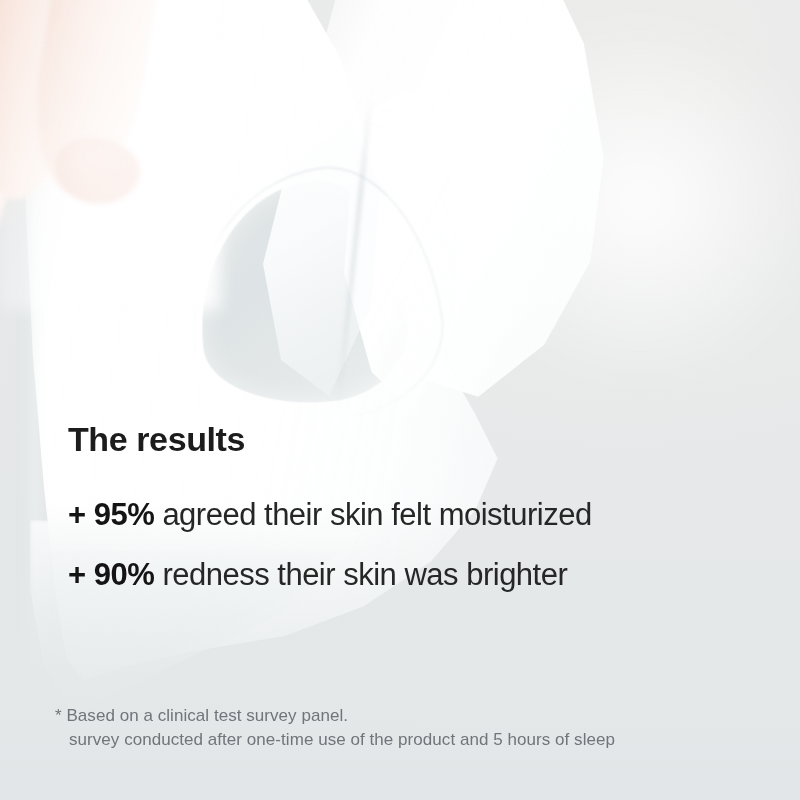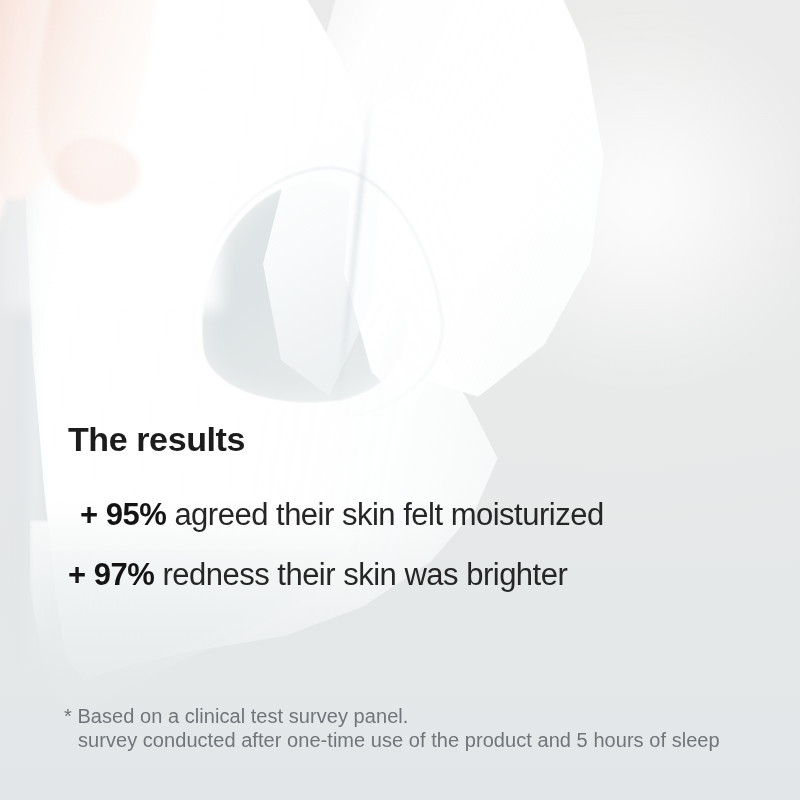--- a/index.html
+++ b/index.html
@@ -170,30 +170,30 @@
     position:absolute; left:68px; top:420px;
     font-size:34px; font-weight:bold; color:#1c1c1c;
     letter-spacing:-.4px;
   }
 
   .stat-row {
     position:absolute; left:68px;
     font-size:31px; color:#232323;
     letter-spacing:-.5px; white-space:nowrap;
   }
-  .stat-row.r1 { top:497px;margin-left:12px; }
+  .stat-row.r1 { top:497px; }
   .stat-row.r2 { top:557px; }
   .stat-row.r3 { top:615px; }
 
   .stat-value { font-weight:bold; color:#141414; }
   .stat-text  { font-weight:400; color:#262626; }
 
   .footnote {
-    position:absolute; left:64px; top:704px;
-    font-size:20px; color:#70757a; line-height:24px;
+    position:absolute; left:55px; top:704px;
+    font-size:17px; color:#70757a; line-height:24px;
     letter-spacing:.05px; white-space:nowrap;
   }
   .footnote .fn-line2 { display:block; padding-left:14px; }
 </style>
 </head>
 <body>
 
 <div id="stage">
 
   <div class="bg-base"></div>
@@ -225,21 +225,21 @@
 
   <div class="content">
 
     <div class="headline">The results</div>
 
     <div class="stat-row r1">
       <span class="stat-value">+ 95%</span><span class="stat-text"> agreed their skin felt moisturized</span>
     </div>
 
     <div class="stat-row r2">
-      <span class="stat-value">+ 97%</span><span class="stat-text"> redness their skin was brighter</span>
+      <span class="stat-value">+ 90%</span><span class="stat-text"> redness their skin was brighter</span>
     </div>
 
 
     <div class="footnote">
       <span class="fn-line1">* Based on a clinical test survey panel.</span>
       <span class="fn-line2">survey conducted after one-time use of the product and 5 hours of sleep</span>
     </div>
 
   </div>
 </div>

